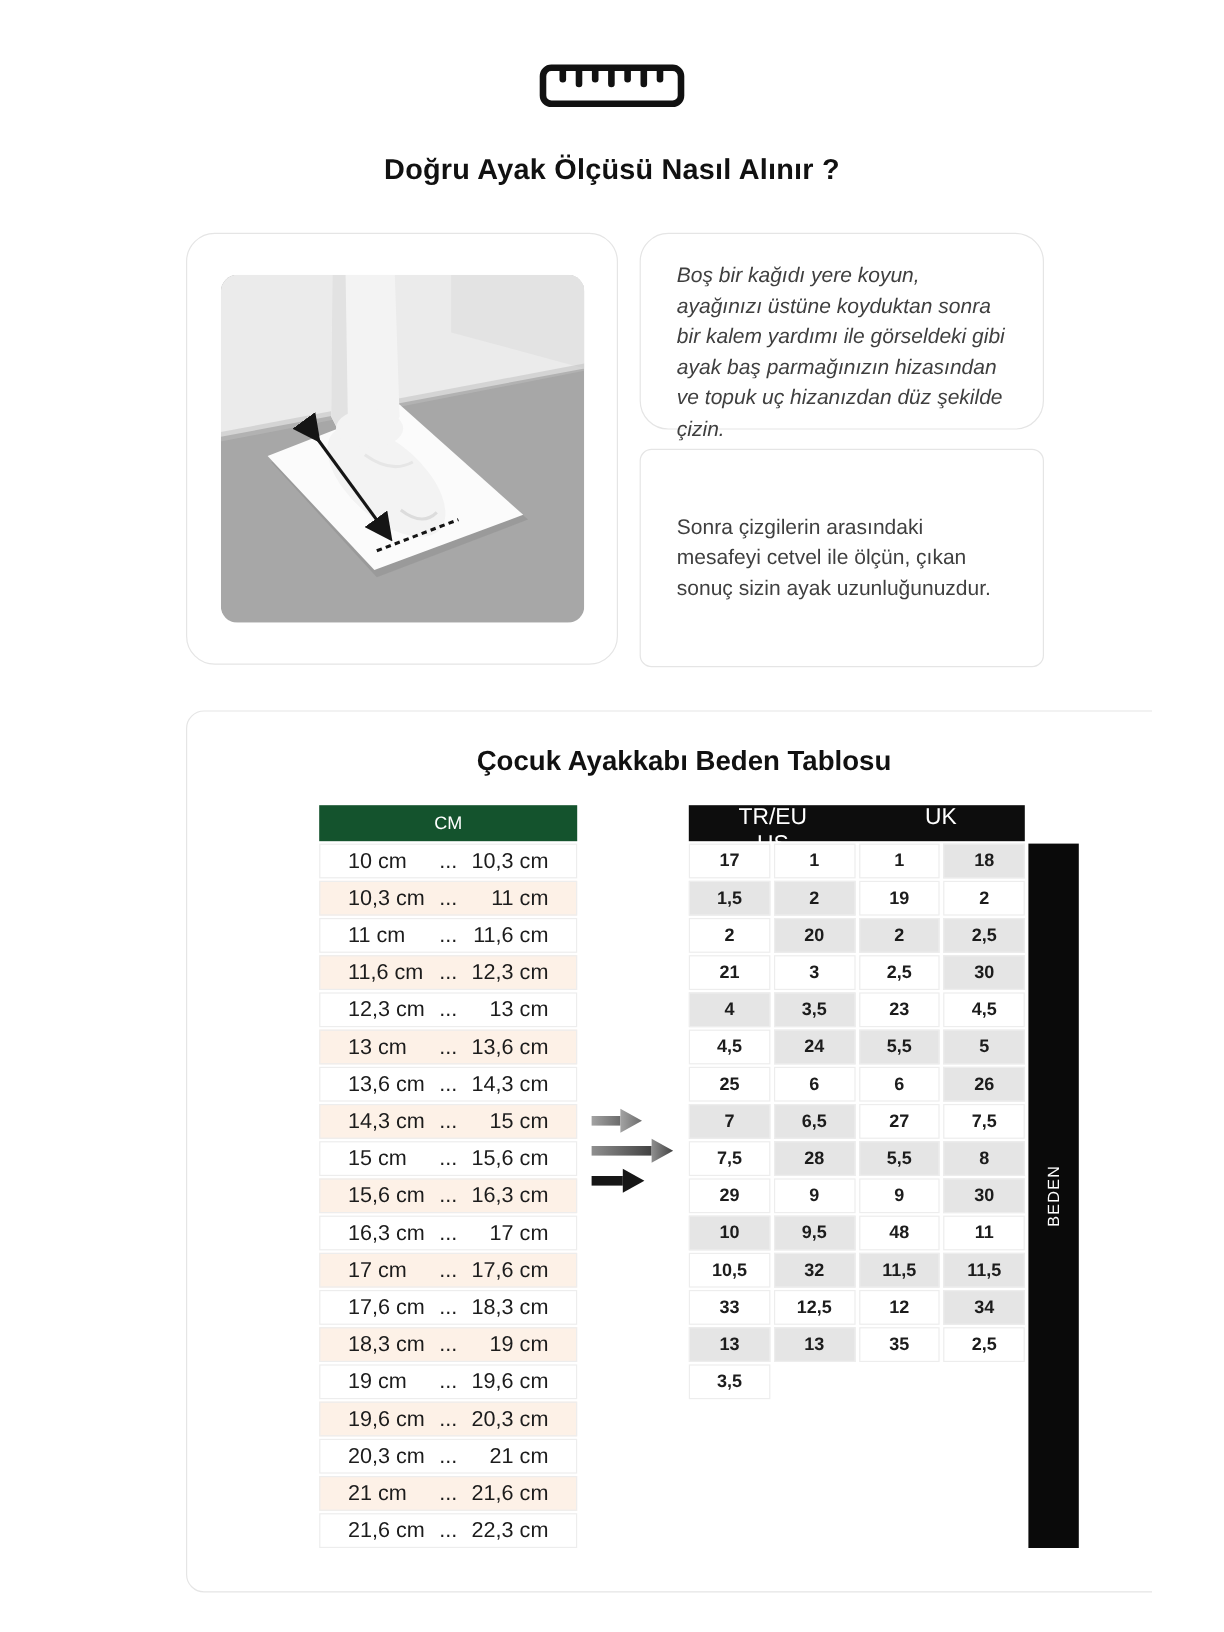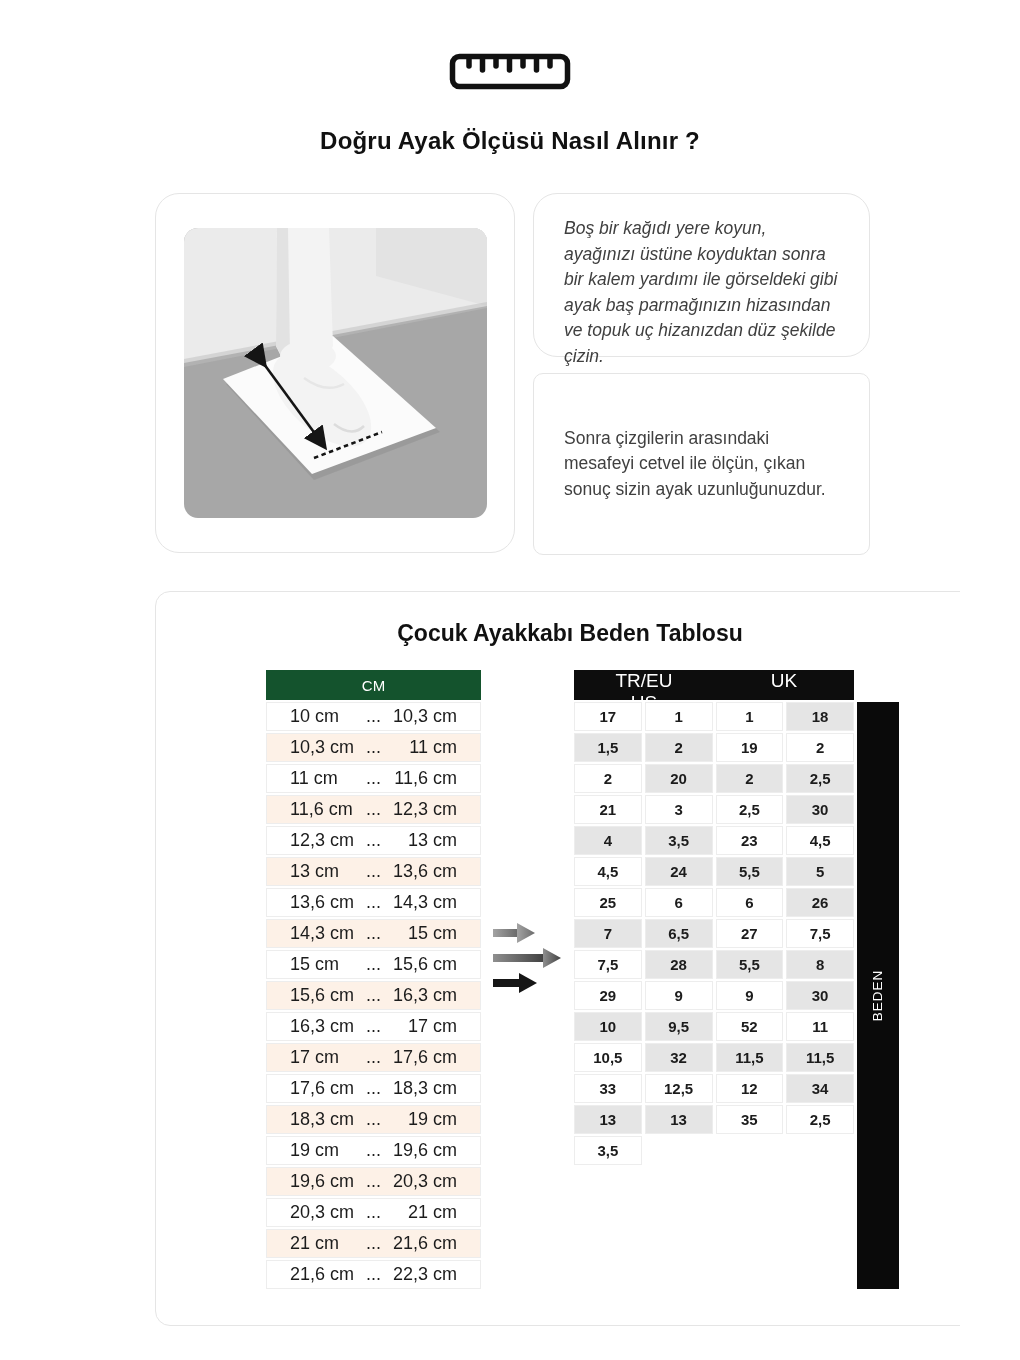--- a/index.html
+++ b/index.html
@@ -295,21 +295,21 @@
             <div class="scell">7,5</div>
             <div class="scell alt">28</div>
             <div class="scell alt">5,5</div>
             <div class="scell alt">8</div>
             <div class="scell">29</div>
             <div class="scell">9</div>
             <div class="scell">9</div>
             <div class="scell alt">30</div>
             <div class="scell alt">10</div>
             <div class="scell alt">9,5</div>
-            <div class="scell">52</div>
+            <div class="scell">48</div>
             <div class="scell">11</div>
             <div class="scell">10,5</div>
             <div class="scell alt">32</div>
             <div class="scell alt">11,5</div>
             <div class="scell alt">11,5</div>
             <div class="scell">33</div>
             <div class="scell">12,5</div>
             <div class="scell">12</div>
             <div class="scell alt">34</div>
             <div class="scell alt">13</div>

